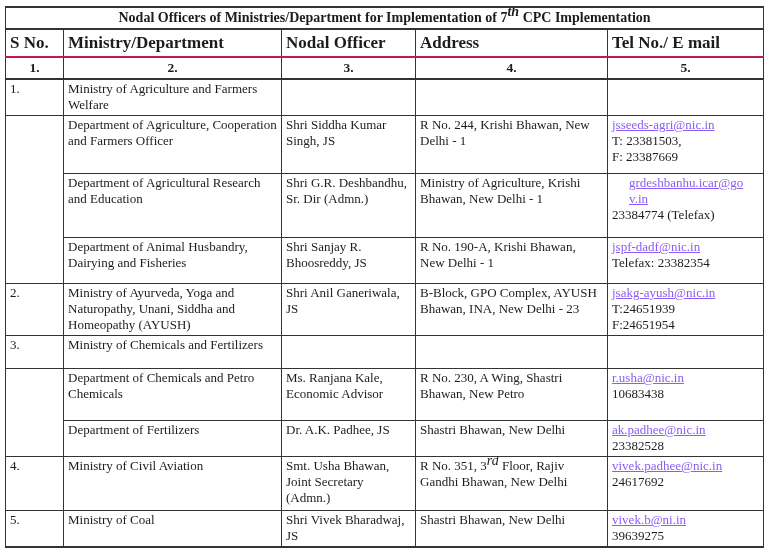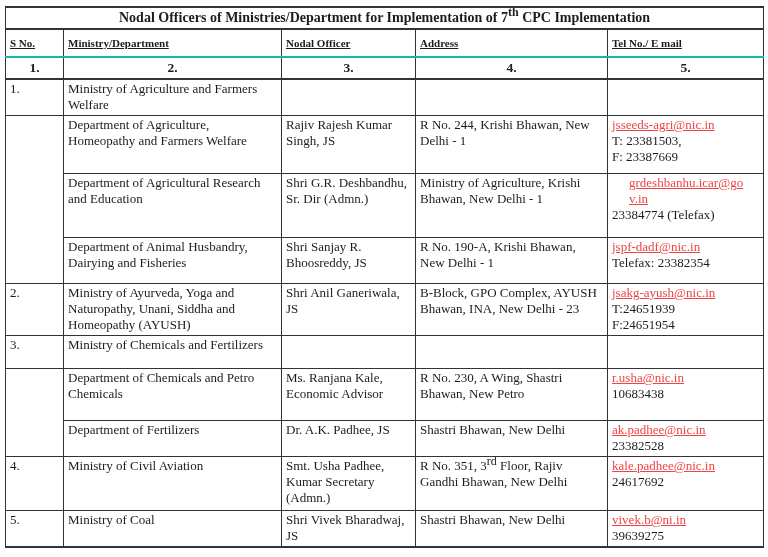--- a/index.html
+++ b/index.html
@@ -19,33 +19,32 @@
     padding:1px 4px 2px 4px;
     font-size:13px; line-height:16px;
     overflow:hidden;
   }
   tr.title-row td {
     text-align:center; vertical-align:middle;
     font-weight:bold; font-size:14px;
     border-top:2px solid #333; border-bottom:2px solid #333;
   }
   tr.hdr td {
-    font-weight:bold; font-size:11px; vertical-align:middle;
-    border-bottom:2px solid #14b8a6;
-    text-decoration:underline;
+    font-weight:bold; font-size:17px; vertical-align:middle;
+    border-bottom:2px solid #be185d;
   }
   tr.nums td {
     font-weight:bold; font-size:13.5px; text-align:center; vertical-align:middle;
     border-bottom:2px solid #333;
   }
   tr.last td { border-bottom:2px solid #333; }
   .bold { font-weight:normal; }
-  sup { font-size:12px; line-height:0; vertical-align:super; }
+  sup { font-size:14px; line-height:0; vertical-align:super;font-style:italic; }
   a.email {
-    color:#ef4444; text-decoration:underline; cursor:pointer;
+    color:#8b5cf6; text-decoration:underline; cursor:pointer;
     overflow-wrap:anywhere;
   }
   a.email.narrow { display:inline-block; max-width:123px; word-break:break-all;margin-left:17px; }
   .tel-line { white-space:nowrap; }
 </style>
 </head>
 <body>
 
 <div class="page">
   <table class="nodal">
@@ -81,22 +80,22 @@
     <tr style="height:32px">
       <td>1.</td>
       <td class="bold">Ministry of Agriculture and Farmers Welfare</td>
       <td></td>
       <td></td>
       <td></td>
     </tr>
 
     <tr style="height:58px">
       <td rowspan="3"></td>
-      <td>Department of Agriculture, Homeopathy and Farmers Welfare</td>
-      <td>Rajiv Rajesh Kumar Singh, JS</td>
+      <td>Department of Agriculture, Cooperation and Farmers Officer</td>
+      <td>Shri Siddha Kumar Singh, JS</td>
       <td>R No. 244, Krishi Bhawan, New Delhi - 1</td>
       <td>
         <a class="email">jsseeds-agri@nic.in</a>
         <div class="tel-line">T: 23381503,</div>
         <div class="tel-line">F: 23387669</div>
       </td>
     </tr>
 
     <tr style="height:64px">
       <td>Department of Agricultural Research and Education</td>
@@ -155,24 +154,24 @@
       <td>Shastri Bhawan, New Delhi</td>
       <td>
         <a class="email">ak.padhee@nic.in</a>
         <div class="tel-line">23382528</div>
       </td>
     </tr>
 
     <tr style="height:54px">
       <td>4.</td>
       <td>Ministry of Civil Aviation</td>
-      <td>Smt. Usha Padhee, Kumar Secretary (Admn.)</td>
+      <td>Smt. Usha Bhawan, Joint Secretary (Admn.)</td>
       <td><span>R No. 351, 3</span><sup>rd</sup><span> Floor, Rajiv Gandhi Bhawan, New Delhi</span></td>
       <td>
-        <a class="email">kale.padhee@nic.in</a>
+        <a class="email">vivek.padhee@nic.in</a>
         <div class="tel-line">24617692</div>
       </td>
     </tr>
 
     <tr class="last" style="height:34px">
       <td>5.</td>
       <td>Ministry of Coal</td>
       <td>Shri Vivek Bharadwaj, JS</td>
       <td>Shastri Bhawan, New Delhi</td>
       <td>

